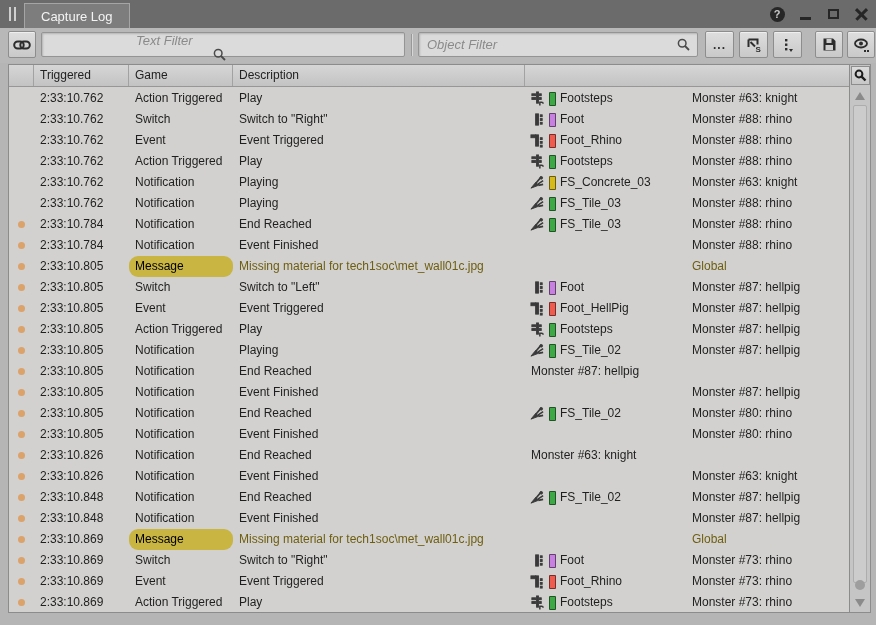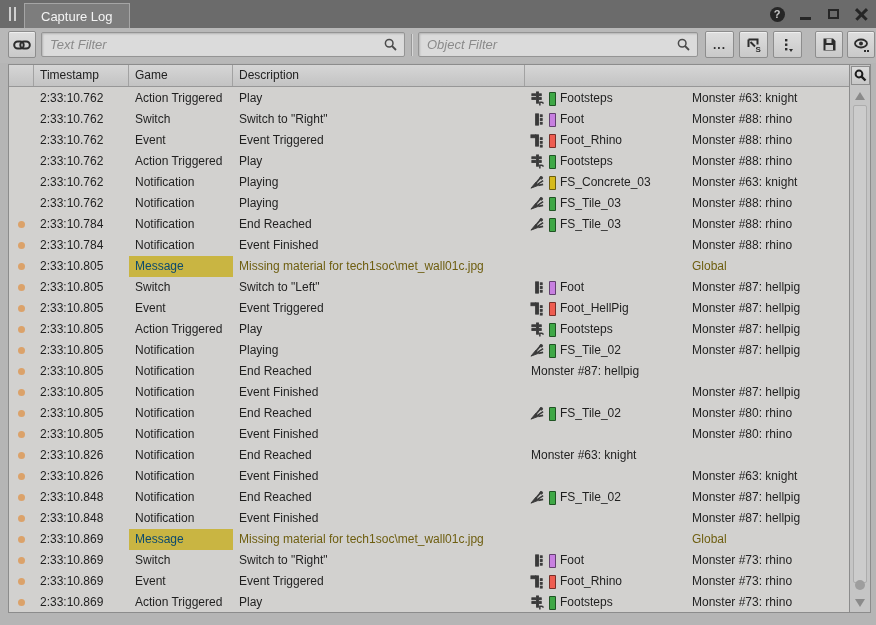--- a/index.html
+++ b/index.html
@@ -44,21 +44,21 @@
   .table-wrap { position:absolute; left:8px; top:64px; width:841px; height:549px; border:1px solid #8c8c8c; border-right:none; background:#d2d1cf; }
   .thead { position:absolute; left:0; top:0; width:100%; height:22px; background:linear-gradient(#d6d6d6,#c3c3c3); border-bottom:1px solid #979797; }
   .thead .hcell { padding:0 0 0 6px; line-height:21px; border-right:1px solid #a2a2a2; overflow:hidden; white-space:nowrap; cursor:pointer; color:#222; }
   .tbody { position:absolute; left:0; top:23px; width:100%; height:525px; overflow:hidden; }
   .log-row { height:21px; line-height:21px; white-space:nowrap; cursor:default; }
   .log-row > div { overflow:hidden; }
   .cell-pad { padding-left:6px; }
   .dot-cell { display:flex; align-items:center; justify-content:center; }
   .dot { width:7px; height:7px; border-radius:50%; background:var(--dot,#dba26a); }
   .type-label { display:block; width:100%; padding-left:6px; }
-  .type-label.msg { background:var(--msg-bg,#c9b542); color:#0c4a6e; }
+  .type-label.msg { background:var(--msg-bg,#c9b542); color:#000000;border-radius:9px; }
   .msg-text { color:var(--msg-fg,#6e5e10); }
   .obj-cell { display:flex; align-items:center; gap:4px; padding-left:5px; }
   .oi { width:15px; height:15px; flex:0 0 auto; fill:#3a3a3a; stroke:#3a3a3a; }
   .chip { width:7px; height:14px; border:1px solid rgba(0,0,0,.5); border-radius:1px; flex:0 0 auto; visibility:hidden; }
 
   
   .vscroll { position:absolute; left:849px; top:64px; width:22px; height:549px; background:#c5c5c5; border:1px solid #8c8c8c; }
   .corner-btn { position:absolute; left:1px; top:1px; width:19px; height:19px; background:linear-gradient(#dcdcdc,#c7c7c7); border:1px solid #8d8d8d; display:flex; align-items:center; justify-content:center; cursor:pointer; }
   .sb-arrow { position:absolute; left:4px; width:12px; height:10px; cursor:pointer; }
   .sb-arrow.up { top:26px; }
@@ -127,21 +127,21 @@
   </div>
 
   <div class="toolbar">
     <div class="tbtn" style="left:8px; width:28px;">
       <svg class="g" width="18" height="12" viewBox="0 0 18 12">
         <rect x="1.2" y="2.5" width="9.5" height="7" rx="3.5" fill="none" stroke="#2d2d2d" stroke-width="2"></rect>
         <rect x="7.3" y="2.5" width="9.5" height="7" rx="3.5" fill="none" stroke="#2d2d2d" stroke-width="2"></rect>
       </svg>
     </div>
 
-    <div class="filter-box" style="left:41px; width:364px;">
+    <div class="filter-box" style="left:41px; width:364px;flex-direction:column;">
       <input type="text" placeholder="Text Filter" style="">
       <svg class="g mag" width="13" height="13" viewBox="0 0 13 13">
         <circle cx="5.2" cy="5.2" r="3.8" fill="none" stroke="#4a4a4a" stroke-width="1.5"></circle>
         <path d="M8 8 L12 12" stroke="#4a4a4a" stroke-width="1.8"></path>
       </svg>
     </div>
 
     <div class="vsep" style="left:411px;"></div>
 
     <div class="filter-box" style="left:418px; width:280px;">
@@ -187,21 +187,21 @@
         <circle cx="8" cy="6.5" r="2" fill="#2c2c2c"></circle>
         <rect x="11" y="13" width="2" height="2" fill="#2c2c2c"></rect>
         <rect x="14" y="13" width="2" height="2" fill="#2c2c2c"></rect>
       </svg>
     </div>
   </div>
 
   <div class="table-wrap">
     <div class="thead grid-cols">
       <div class="hcell"></div>
-      <div class="hcell">Timestamp</div>
+      <div class="hcell">Triggered</div>
       <div class="hcell">Game</div>
       <div class="hcell">Description</div>
     </div>
     <div class="tbody">
         <div class="log-row grid-cols">
       <div class="dot-cell">
             <span class="dot" style="visibility: hidden;"></span>
           </div>
       <div class="cell-pad">2:33:10.762</div>
       <div>

